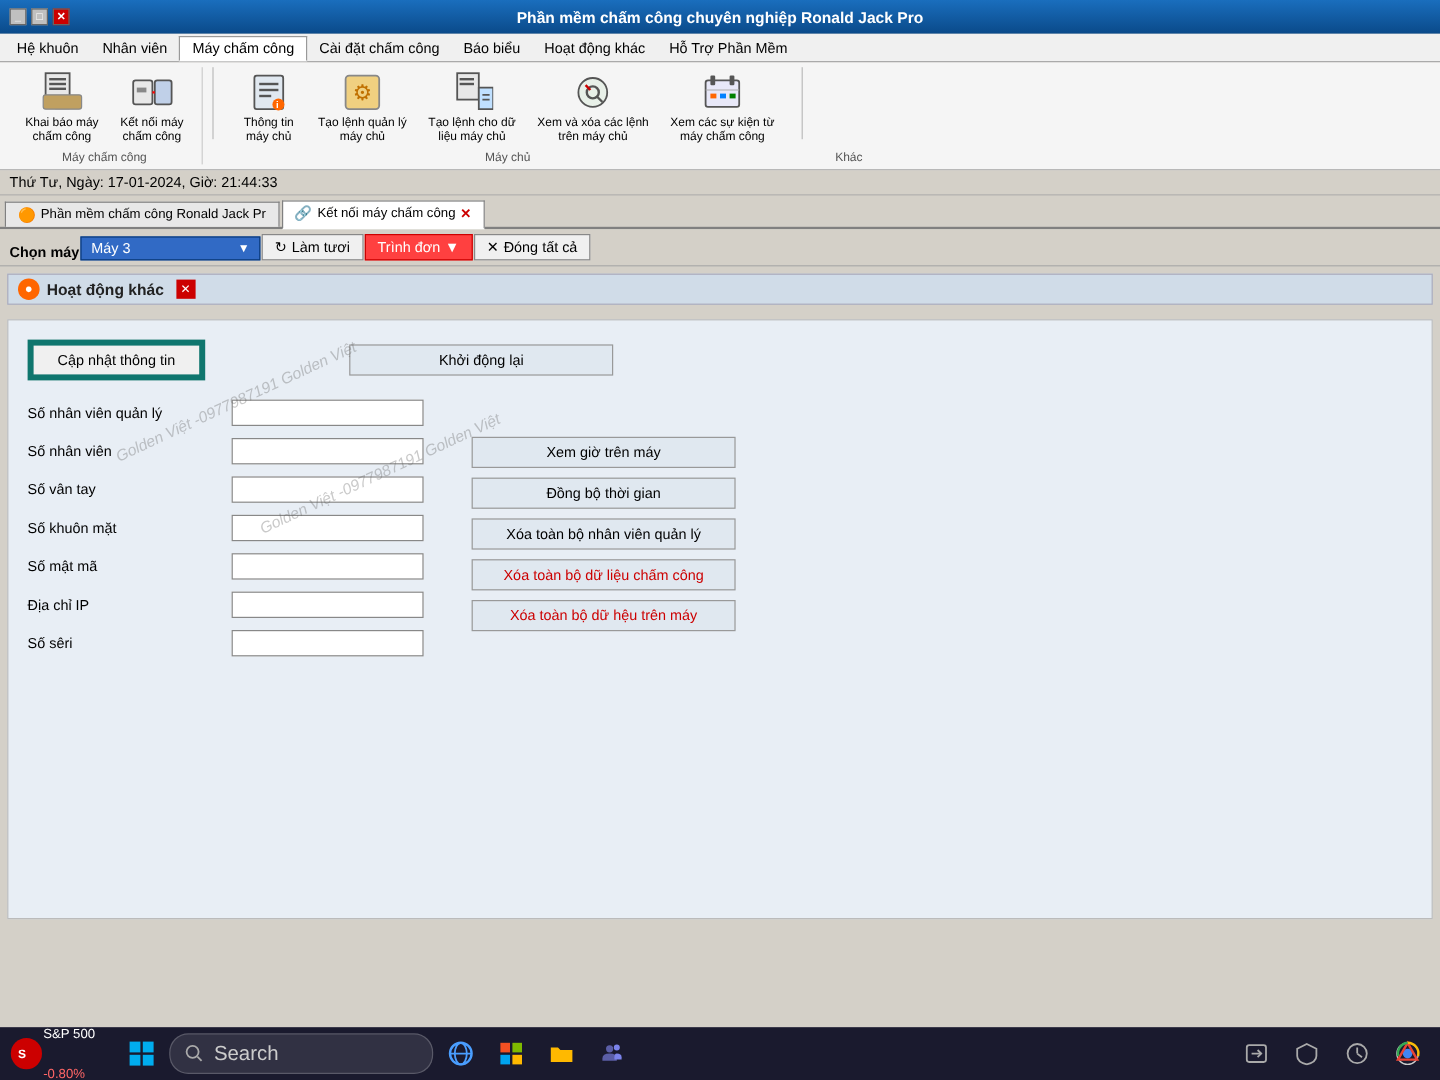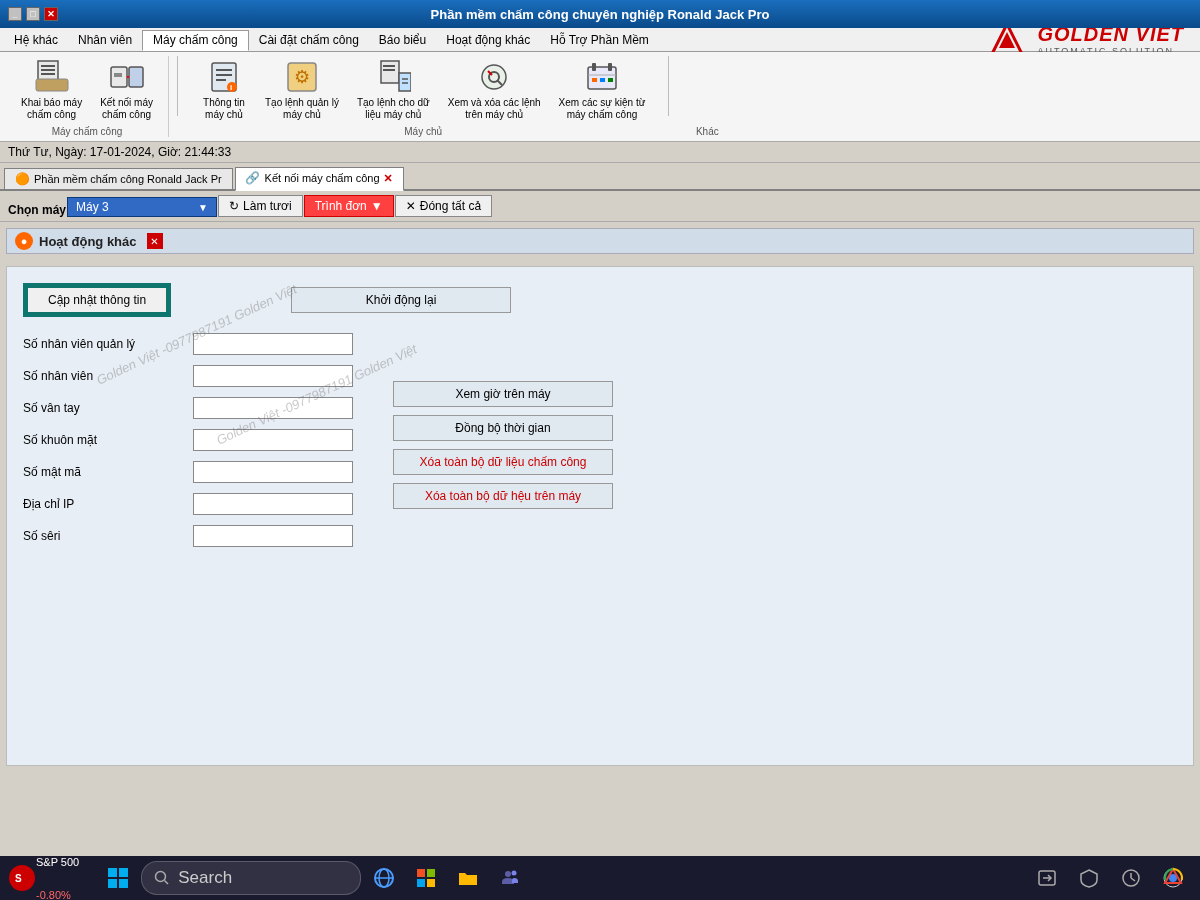--- a/index.html
+++ b/index.html
@@ -438,39 +438,28 @@
   <div class="title-bar" style="position:relative;">
     <div class="title-bar-left">
       <div class="title-bar-btn">_</div>
       <div class="title-bar-btn">□</div>
       <div class="title-bar-btn" style="background:#cc0000;color:white;">✕</div>
     </div>
     <span>Phần mềm chấm công chuyên nghiệp Ronald Jack Pro</span>
   </div>
 
   <div class="menu-bar">
-    <div class="menu-item">Hệ khác</div>
+    <div class="menu-item">Hệ khuôn</div>
     <div class="menu-item">Nhân viên</div>
     <div class="menu-item active">Máy chấm công</div>
     <div class="menu-item">Cài đặt chấm công</div>
     <div class="menu-item">Báo biểu</div>
     <div class="menu-item">Hoạt động khác</div>
     <div class="menu-item">Hỗ Trợ Phần Mềm</div>
 
-    <div class="logo-area">
-      <svg class="logo-icon" viewBox="0 0 44 44">
-        <polygon points="6,38 22,6 38,38" fill="none" stroke="#cc0000" stroke-width="3"></polygon>
-        <polygon points="14,30 22,14 30,30" fill="#cc0000"></polygon>
-        <line x1="8" y1="38" x2="36" y2="38" stroke="#888" stroke-width="2"></line>
-      </svg>
-      <div>
-        <div style="font-size:20px;font-weight:900;color:#cc0000;font-style:italic;letter-spacing:1px;">GOLDEN VIET</div>
-        <div style="font-size:9px;color:#555;letter-spacing:2px;">AUTOMATIC SOLUTION</div>
-      </div>
-    </div>
   </div>
 
   <div class="toolbar">
 
     <div class="toolbar-section">
       <div class="toolbar-buttons">
         <div class="toolbar-btn">
           <div class="toolbar-btn-icon">
             <svg width="36" height="36" viewBox="0 0 36 36">
               <rect x="4" y="2" width="20" height="28" fill="#e8e8e8" stroke="#555" stroke-width="1.5"></rect>
@@ -654,20 +643,21 @@
         </div>
         <div class="form-row">
           <div class="form-label">Số sêri</div>
           <input class="form-input" type="text" style="">
         </div>
       </div>
 
       <div class="action-col">
         <button class="btn-action">Xem giờ trên máy</button>
         <button class="btn-action">Đồng bộ thời gian</button>
+        <button class="btn-action">Xóa toàn bộ nhân viên quản lý</button>
         <button class="btn-action red-text">Xóa toàn bộ dữ liệu chấm công</button>
         <button class="btn-action red-text">Xóa toàn bộ dữ hệu trên máy</button>
       </div>
     </div>
   </div>
 
 </div>
 
 <div class="taskbar">
 

